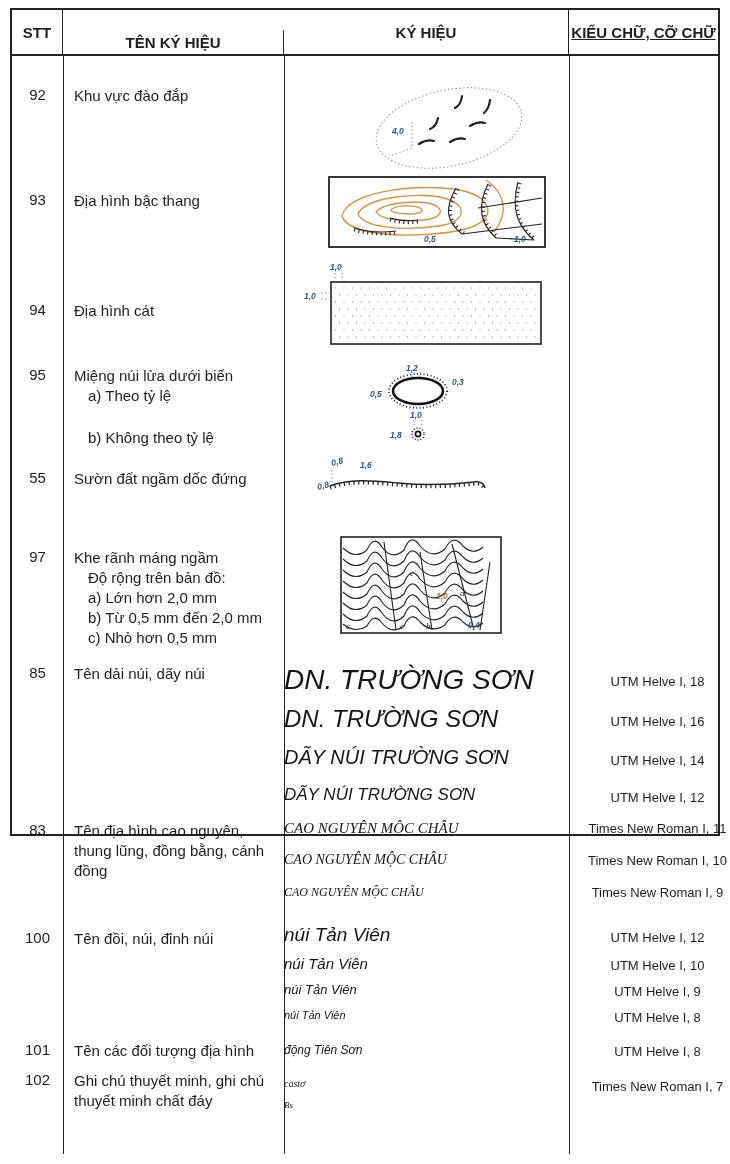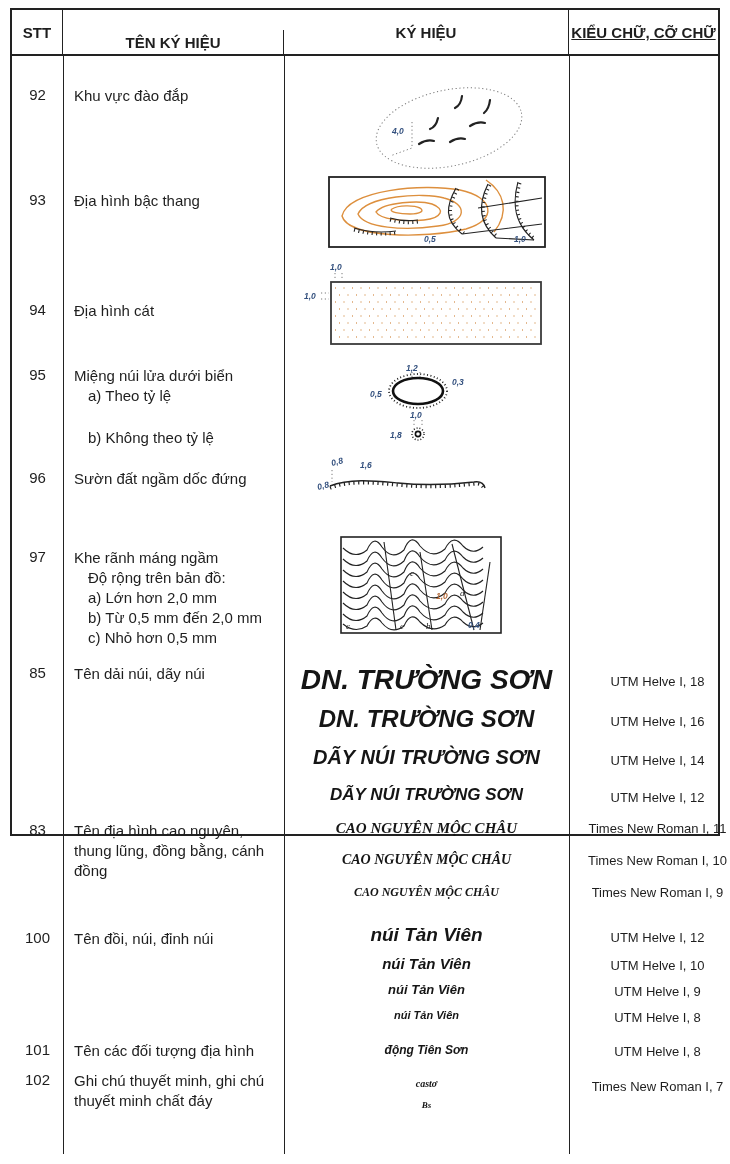--- a/index.html
+++ b/index.html
@@ -13,21 +13,21 @@
   .h2{width:221px;border-right:1.6px solid #222;margin-top:20px;}
   .h3{width:285px;border-right:1.6px solid #222;}
   .h4{flex:1;text-decoration:underline;}
   
   #body{position:relative;width:100%;height:1098px;}
   .vline{position:absolute;top:0;bottom:0;width:0;border-left:1.6px solid #222;}
   .v1{left:51px}.v2{left:272px}.v3{left:557px}
   .stt{position:absolute;left:0;width:51px;text-align:center;font-size:15px;}
   .lbl{position:absolute;left:62px;width:202px;font-size:15px;line-height:1.32;}
   .sub{padding-left:14px;}
-  .sym-text{position:absolute;left:272px;width:285px;text-align:center;white-space:nowrap;font-weight:bold;}
+  .sym-text{position:absolute;left:272px;width:285px;text-align:left;white-space:nowrap;}
   .spec{position:absolute;left:557px;width:151px;text-align:center;font-size:13px;white-space:nowrap;margin-left:13px;}
   .utm{font-family:"Liberation Sans",sans-serif;font-style:italic;color:#151515;}
   .tnr{font-family:"Liberation Serif",serif;font-style:italic;color:#151515;}
   svg{position:absolute;overflow:visible;}
   .dim{font:bold 8.5px "Liberation Sans",sans-serif;fill:#33507e;font-style:italic;}
   .dimo{font:bold 8.5px "Liberation Sans",sans-serif;fill:#b36a3a;font-style:italic;}
   .ltr{font:italic 9px "Liberation Serif",serif;fill:#222;}
   .ink{stroke:#222;fill:none;}
   .teeth{stroke:#222;fill:none;}
   .orange{stroke:#dd8f3d;fill:none;stroke-width:1.4;}
@@ -130,21 +130,21 @@
       <text x="92" y="21" class="dim">0,3</text>
       <text x="10" y="33" class="dim">0,5</text>
       <circle cx="58" cy="70" r="2.6" stroke="#111" stroke-width="1.6" fill="none"></circle>
       <circle cx="58" cy="70" r="6" stroke="#222" stroke-width="1.6" stroke-dasharray="1 1.9" fill="none"></circle>
       <line x1="54" y1="56" x2="54" y2="62" class="dotted"></line>
       <line x1="62" y1="56" x2="62" y2="62" class="dotted"></line>
       <text x="50" y="54" class="dim">1,0</text>
       <text x="30" y="74" class="dim">1,8</text>
     </svg>
 
-    <div class="stt" style="top:413px">96</div>
+    <div class="stt" style="top:413px">55</div>
     <div class="lbl" style="top:413px">Sườn đất ngầm dốc đứng</div>
     <svg style="left:306px;top:400px" width="178" height="50" viewBox="0 0 178 50">
       <path d="M12,30 C32,22 58,25 80,27 C110,30 138,28 156,26 C163,25 166,28 167,32" class="ink" stroke-width="1.4"></path>
       <path d="M12,32 C32,24 58,27 80,29 C110,32 138,30 156,28 C162,27 165,30 166,33" class="teeth" stroke-width="3.4" stroke-dasharray="1.2 3.6"></path>
       <text x="14" y="10" class="dim" transform="rotate(-14 14 10)">0,8</text>
       <text x="42" y="12" class="dim">1,6</text>
       <text x="0" y="34" class="dim" transform="rotate(-14 0 34)">0,8</text>
       <line x1="14" y1="14" x2="14" y2="26" class="dotted"></line>
     </svg>
 

